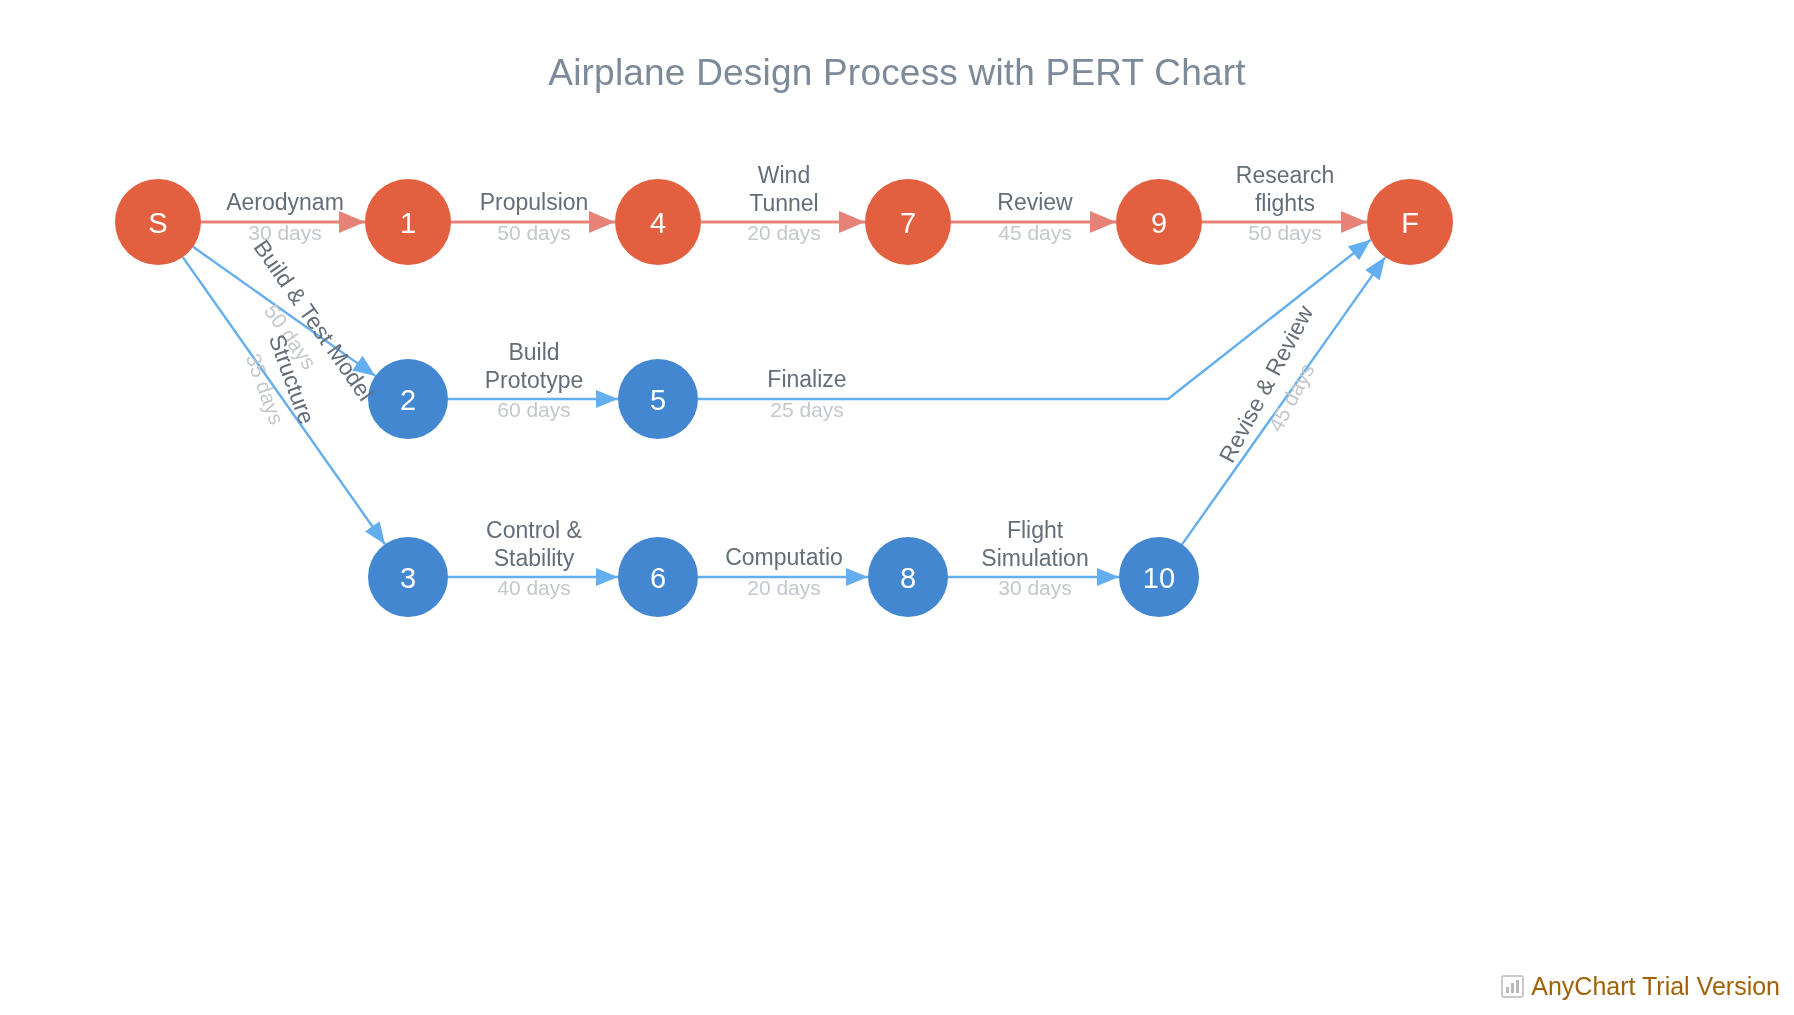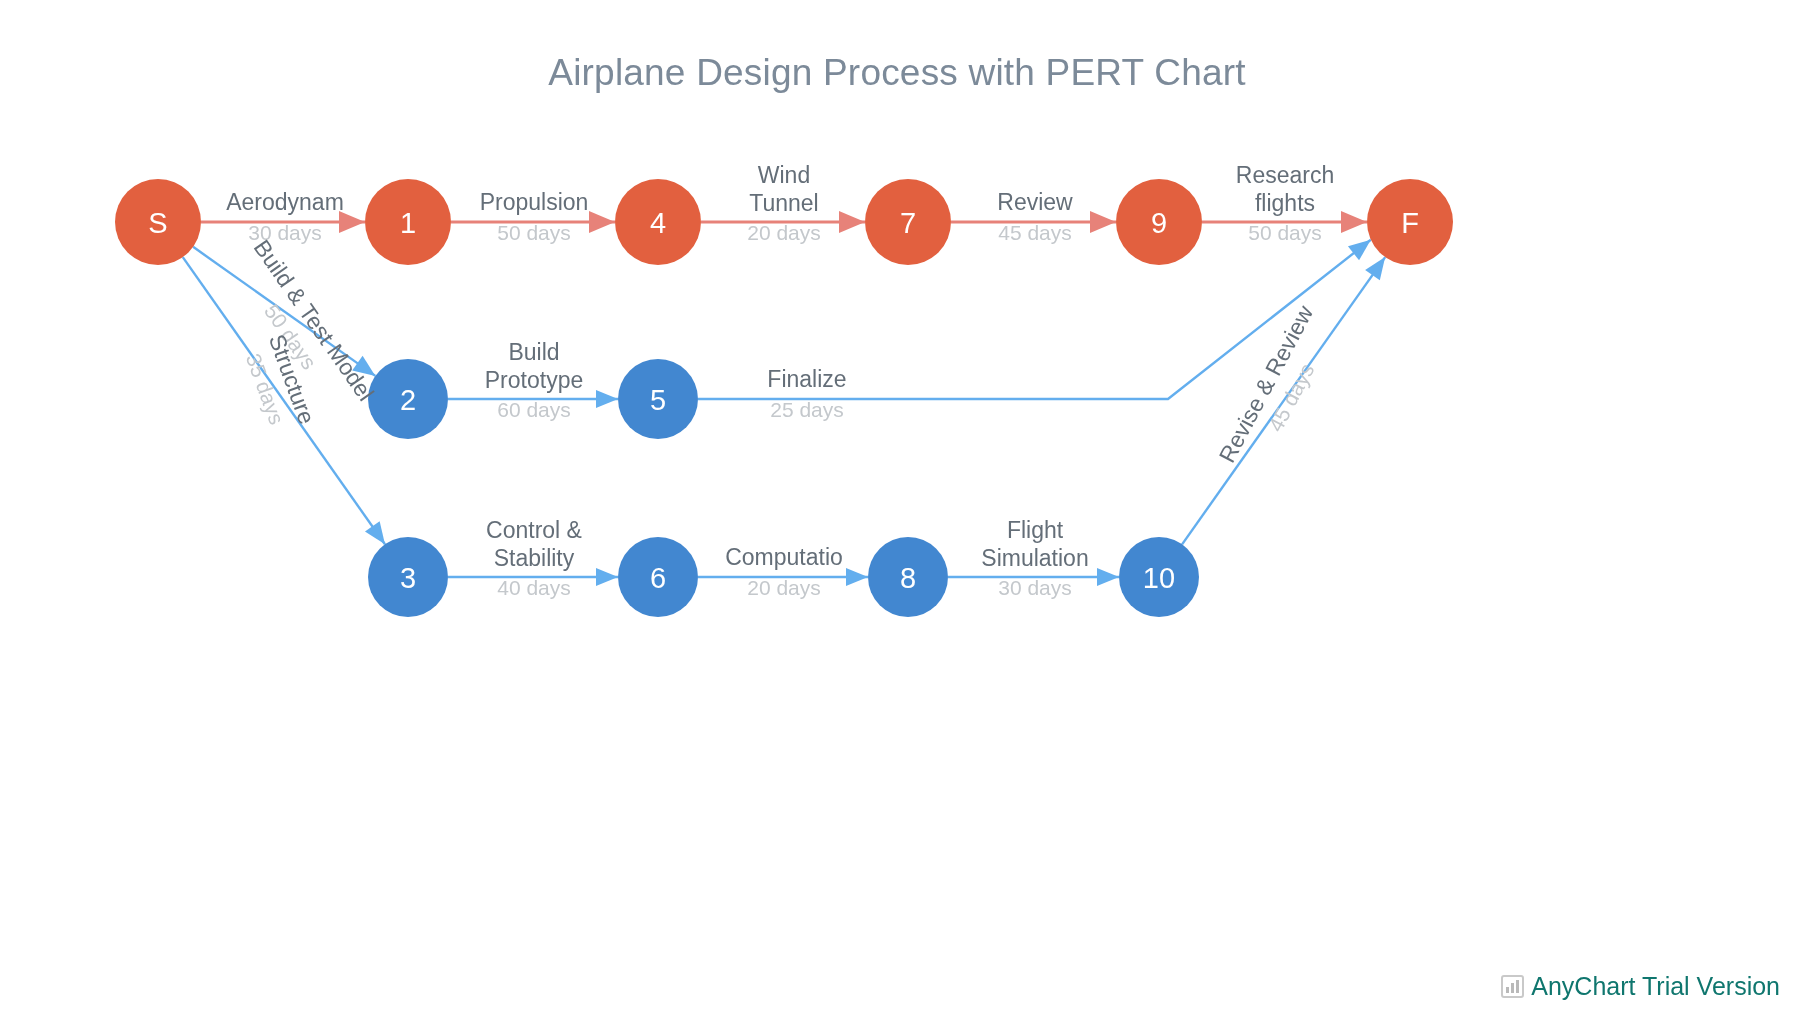--- a/index.html
+++ b/index.html
@@ -73,21 +73,21 @@
     font-size: 21px;
     text-anchor: middle;
   }
   #watermark {
     position: absolute;
     right: 14px;
     bottom: 14px;
     display: flex;
     align-items: center;
     gap: 7px;
-    color: #0f766e;
+    color: #a16207;
     font-size: 25px;
     font-family: "Liberation Sans", sans-serif;
     white-space: nowrap;
   }
   #watermark .wm-icon {
     display: inline-block;
     width: 23px;
     height: 23px;
     border: 2px solid #c9c9c9;
     border-radius: 3px;

